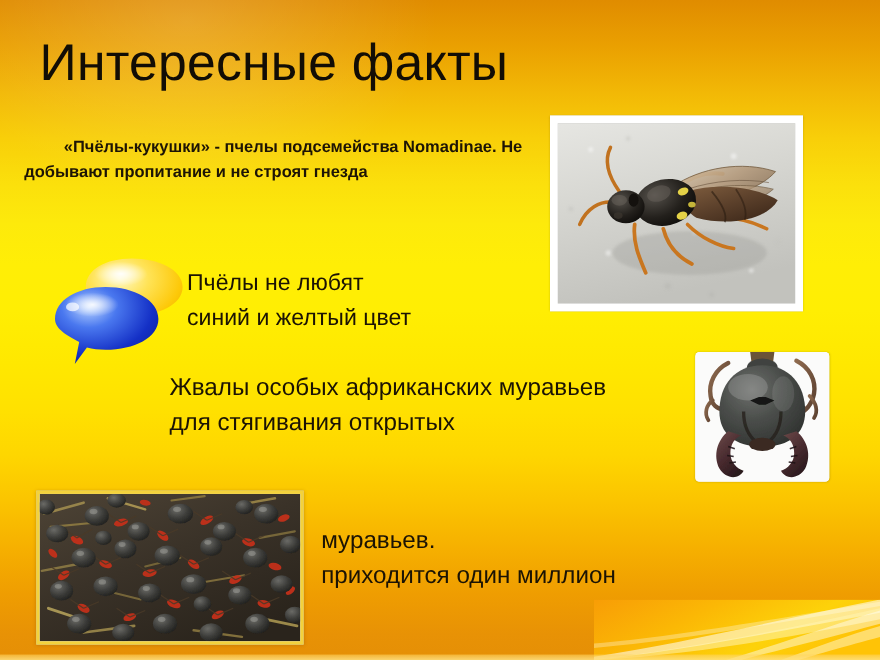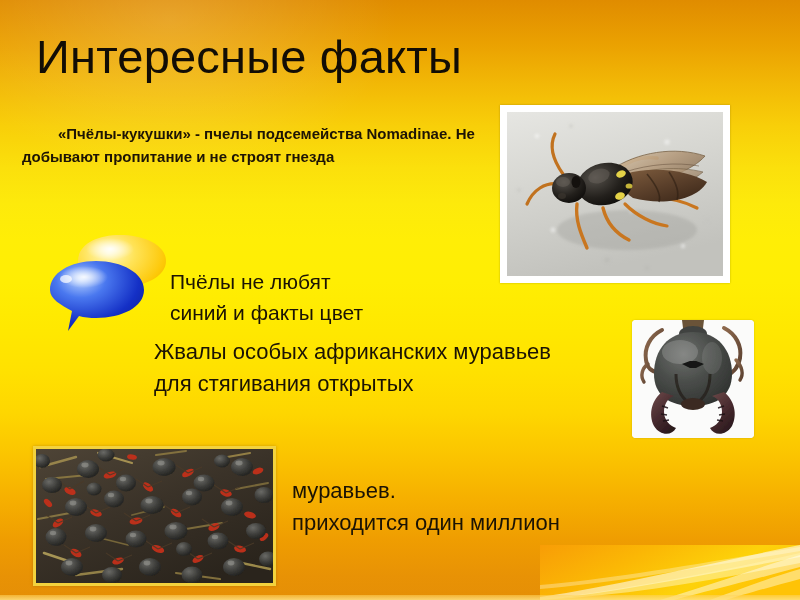--- a/index.html
+++ b/index.html
@@ -71,21 +71,20 @@
     line-height: 23px;
     text-indent: 36px;
   }
   .para-2 {
     left: 170px; top: 242px;
     width: 330px;
     font-size: 21px;
     line-height: 31px;
     font-weight: 400;
     color: #1b1304;
-    margin-top: 24px;
   }
   .para-3 {
     left: 154px; top: 336px;
     width: 500px;
     font-size: 22px;
     line-height: 32px;
     font-weight: 400;
     color: #1b1304;
   }
   .para-4 {
@@ -278,21 +277,21 @@
       <g>
         <path d="M48,36 C74,36 96,48 96,65 C96,82 74,93 48,93 C42,93 36,92.4 31,91 L20,106 L24,86 C13,80 2,74 2,65 C2,48 22,36 48,36 Z" fill="url(#gBubB)"></path>
         <ellipse cx="36" cy="52" rx="24" ry="11" fill="url(#gGlossB)"></ellipse>
         <ellipse cx="18" cy="54" rx="6" ry="4" fill="#ffffff" opacity="0.7"></ellipse>
       </g>
     </svg>
   </div>
 
   <div class="para para-2">
     <span class="ln">Пчёлы не любят</span>
-    <span class="ln">синий и факты цвет</span>
+    <span class="ln">синий и желтый цвет</span>
   </div>
 
   <div class="para para-3">
     <span class="ln">Жвалы особых африканских муравьев</span>
     <span class="ln">для стягивания открытых</span>
   </div>
 
   <div class="photo photo-mandible">
     <svg viewBox="0 0 122 118" width="122" height="118">
       <defs>

